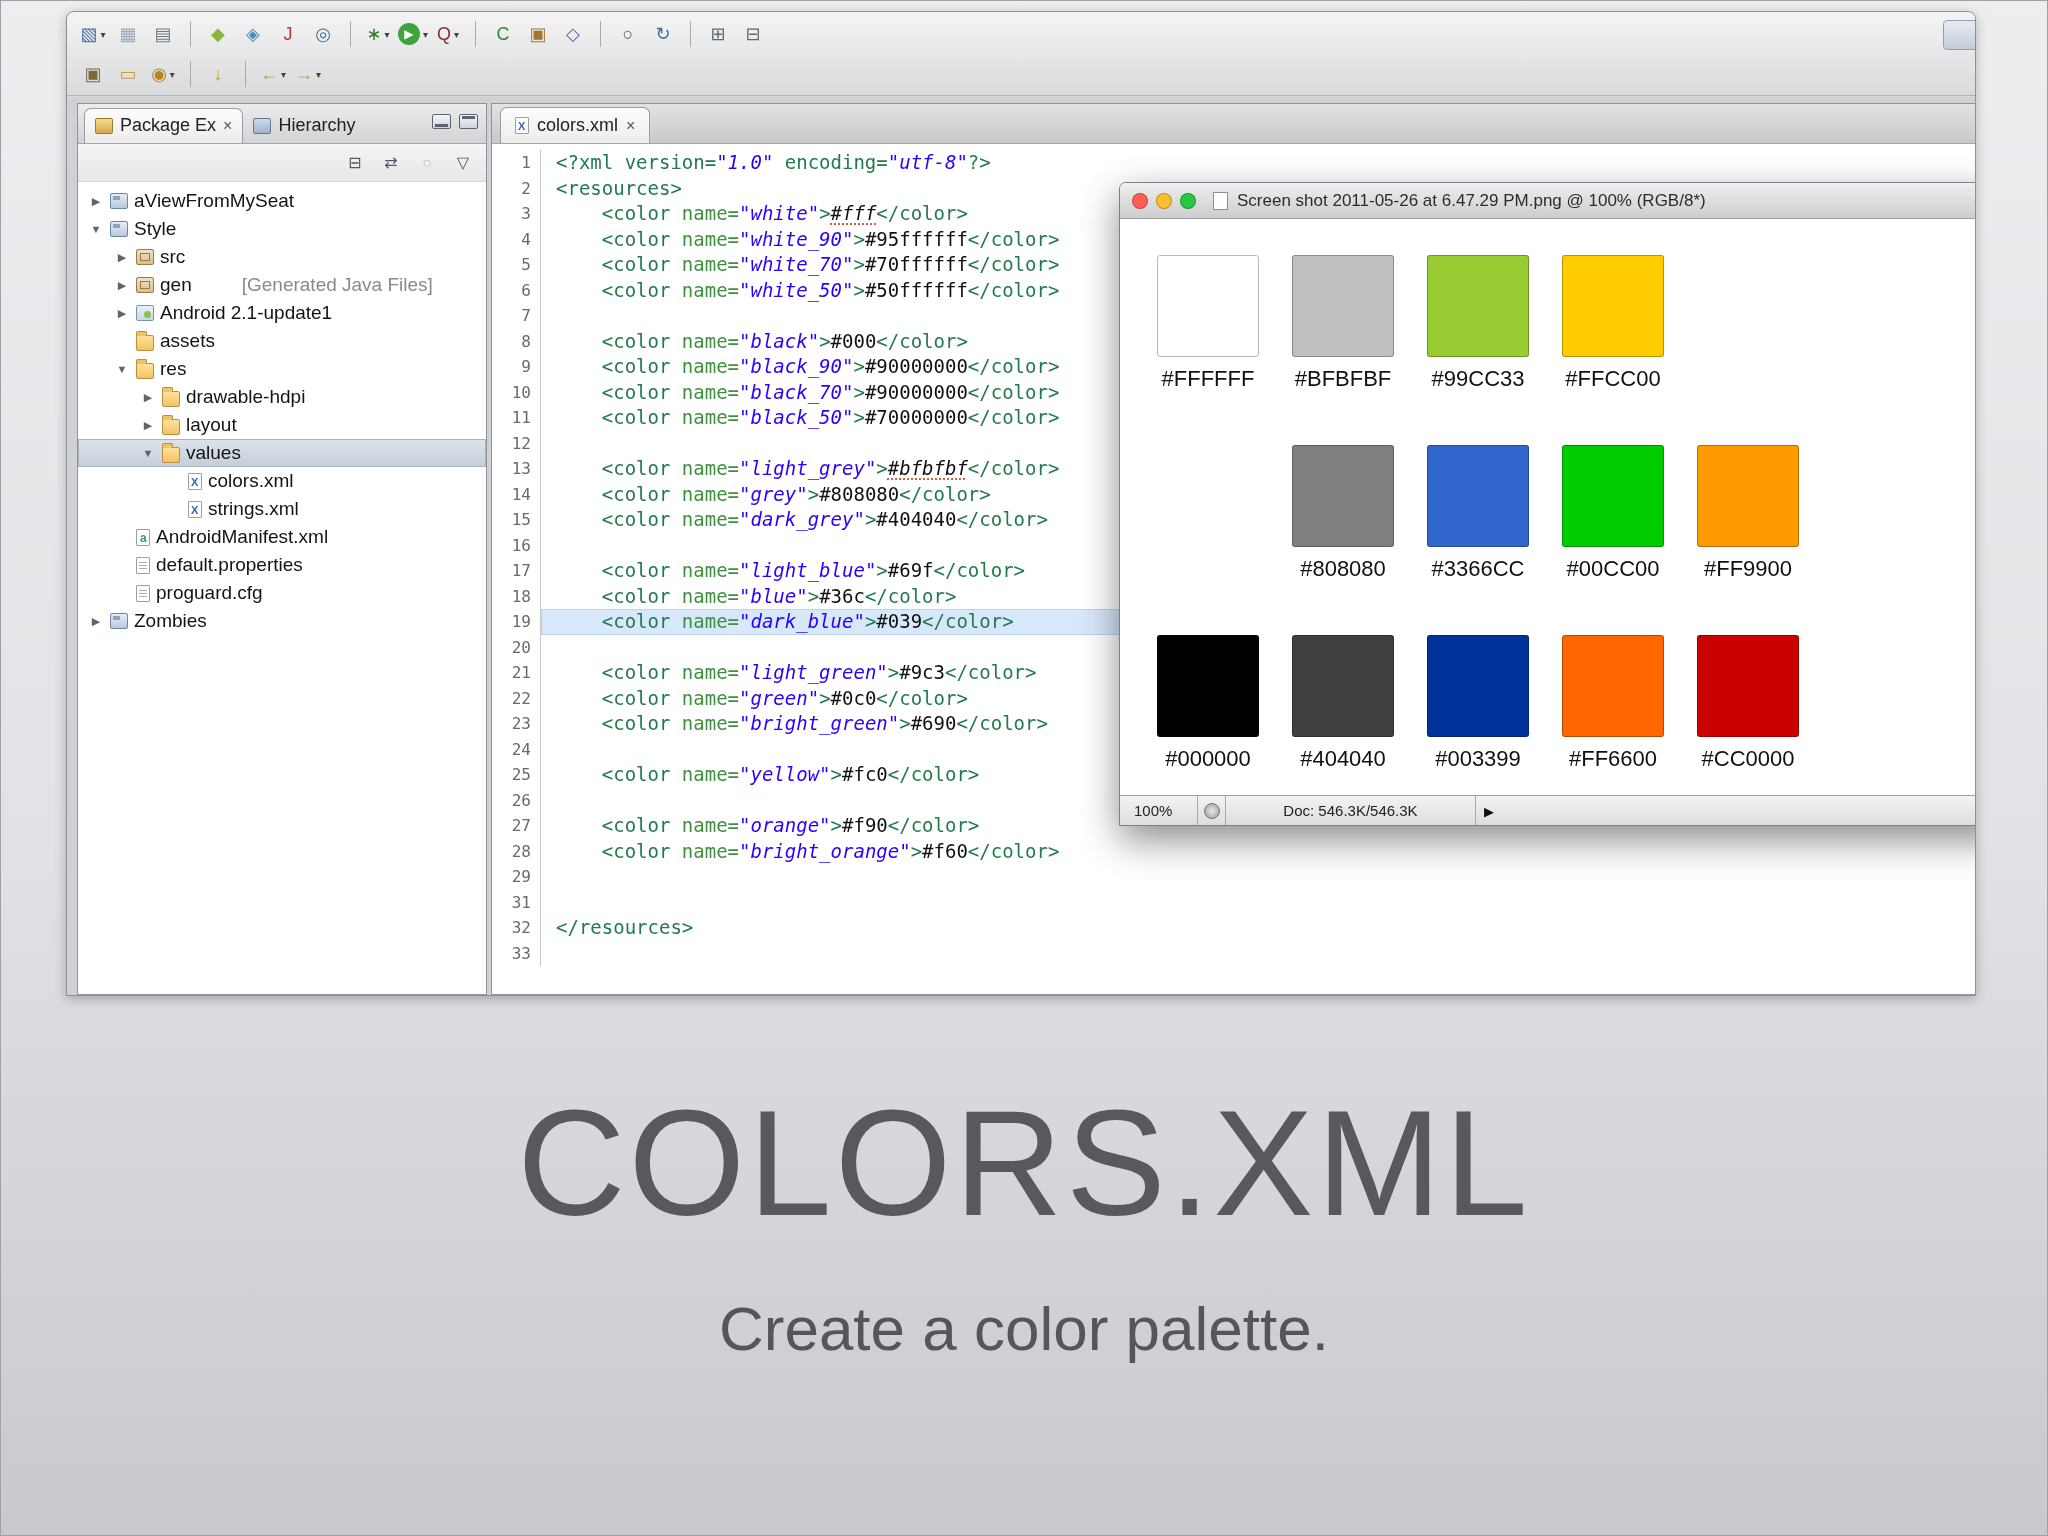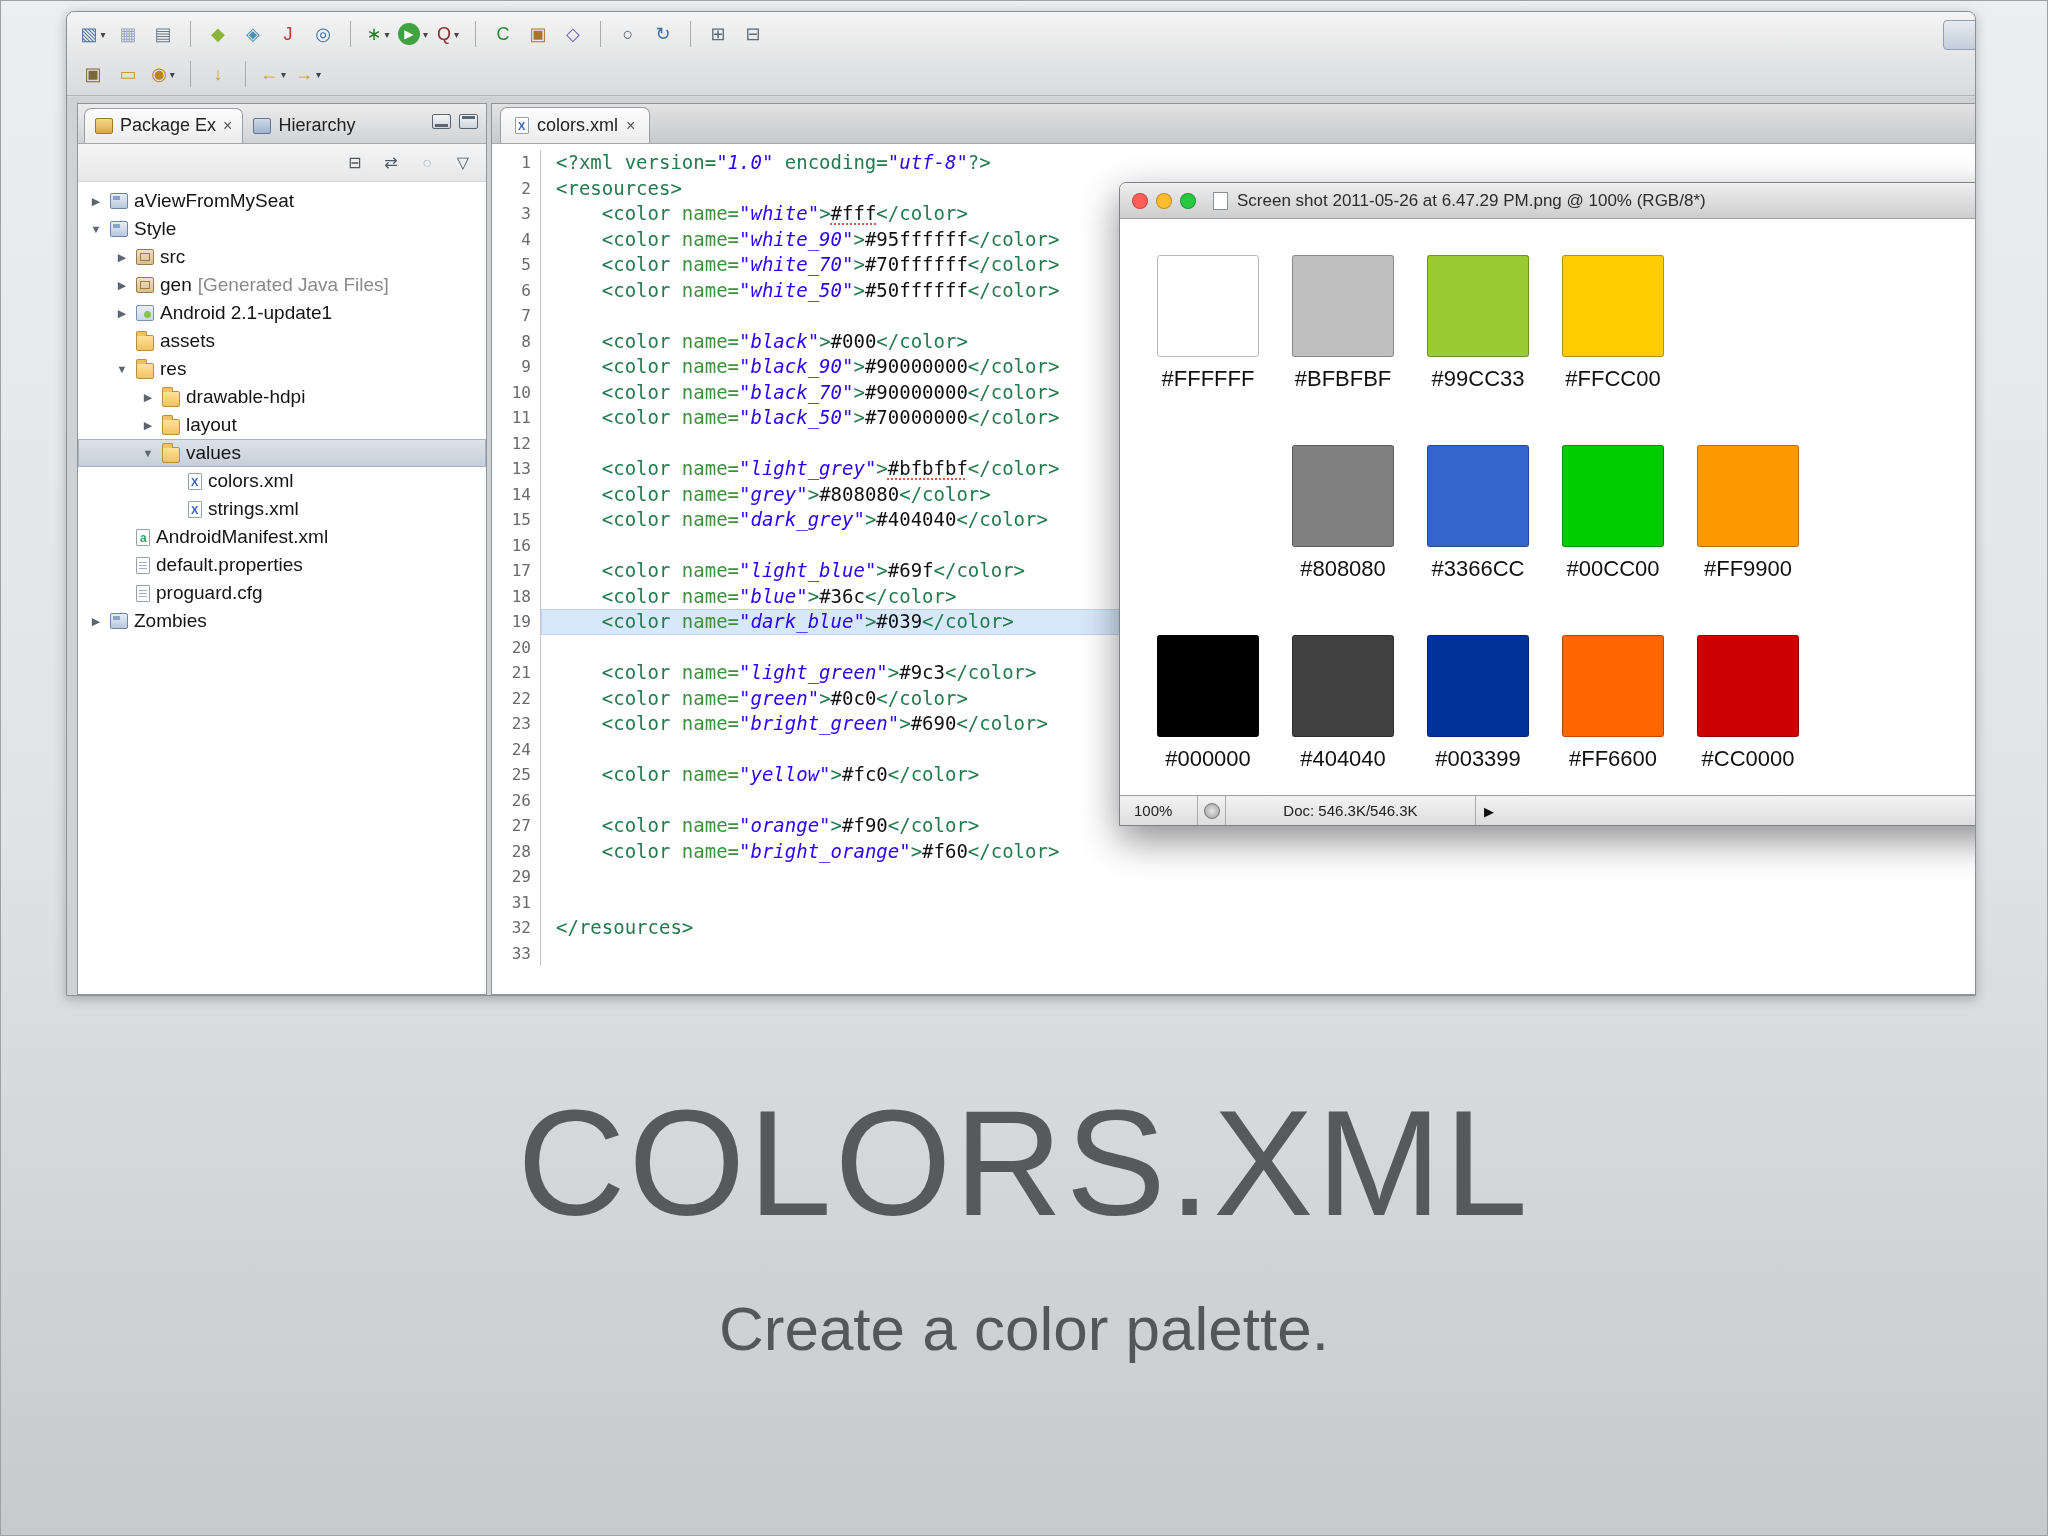--- a/index.html
+++ b/index.html
@@ -47,21 +47,21 @@
   .panel-toolbar { height:38px; display:flex; justify-content:flex-end; align-items:center;
     gap:10px; padding:0 10px; background:linear-gradient(#f5f5f5,#e7e7e7); border-bottom:1px solid #d6d6d6; }
   .pt-btn { width:26px; height:26px; display:flex; align-items:center; justify-content:center;
     font-size:16px; color:#4e5a68; border-radius:4px; }
   .pt-btn.faded { opacity:.35; }
 
   .tree { flex:1; padding-top:5px; font-size:19px; color:#141414; overflow:hidden; }
   .tree-row { display:flex; align-items:center; height:28px; gap:6px; white-space:nowrap; }
   .tree-row.selected { background:linear-gradient(#dde3ea,#c5ced9); box-shadow:inset 0 0 0 1px #a9b4c2; }
   .tree-arrow { width:16px; flex:none; font-size:11px; color:#5d6570; text-align:center; }
-  .tree-suffix { color:#8a8a8a; }
+  .tree-suffix { color:#8a8a8a;margin-left:44px; }
 
   .ticon { display:inline-block; width:18px; height:16px; position:relative; flex:none; }
   .ticon-folder { background:linear-gradient(#ffe29a,#f2c262); border:1px solid #b98f3e; border-radius:2px; margin-top:3px; }
   .ticon-folder::before { content:""; position:absolute; top:-5px; left:-1px; width:9px; height:4px;
     background:#f2c262; border:1px solid #b98f3e; border-bottom:none; border-radius:2px 2px 0 0; }
   .ticon-project { background:linear-gradient(#e7edf6,#b9c8de); border:1px solid #6c85a8; border-radius:2px; }
   .ticon-project::after { content:""; position:absolute; top:2px; left:2px; width:7px; height:4px; background:#8aa3c4; }
   .ticon-src { background:linear-gradient(#efe2c4,#d9bf8e); border:1px solid #9a7a48; border-radius:2px; }
   .ticon-src::after { content:""; position:absolute; inset:3px; border:1px solid #9a7a48; }
   .ticon-lib { background:linear-gradient(#e8eff7,#c9d8e8); border:1px solid #7a93b5; border-radius:2px; }
@@ -87,21 +87,21 @@
   .code-wrap { flex:1; padding-top:6px; font-family:"DejaVu Sans Mono", monospace; font-size:19px;
     line-height:25.5px; overflow:hidden; background:#fff; }
   .code-line { display:flex; height:25.5px; white-space:pre; }
   .ln { width:48px; text-align:right; padding-right:9px; color:#6a6a6a; font-size:16px; flex:none; }
   .lcontent { flex:1; padding-left:15px; border-left:1px solid #c9c9c9; }
   .code-line.hl .lcontent { background:#d8e8fb; box-shadow:inset 0 0 0 1px #bcd4ef; }
   .c-tag { color:#227a4d; }
   .c-attr { color:#3f8f3f; }
   .c-str { color:#2a00ff; font-style:italic; }
   .c-txt { color:#101010; }
-  .sq { text-decoration:underline dotted #e0584a 2px; text-underline-offset:3px; }
+  .sq { text-decoration:underline dotted #e0584a 2px; text-underline-offset:3px;font-style:italic; }
 
   
   .mac-window { position:absolute; left:1052px; top:170px; width:940px; height:644px; z-index:5;
     background:#fff; border:1px solid #7d828a; border-radius:7px 7px 0 0;
     box-shadow:0 14px 38px rgba(0,0,0,.45); }
   .mac-title { height:36px; background:linear-gradient(#efefef,#cdcdcd); border-bottom:1px solid #9a9ea4;
     border-radius:7px 7px 0 0; display:flex; align-items:center; gap:9px; padding:0 12px; }
   .traffic { width:16px; height:16px; border-radius:50%; border:1px solid rgba(0,0,0,.25); }
   .mac-doc-icon { width:15px; height:18px; background:#fff; border:1px solid #8a909a; margin-left:8px; }
   .mac-title-text { font-size:17px; color:#2c2c2c; }

